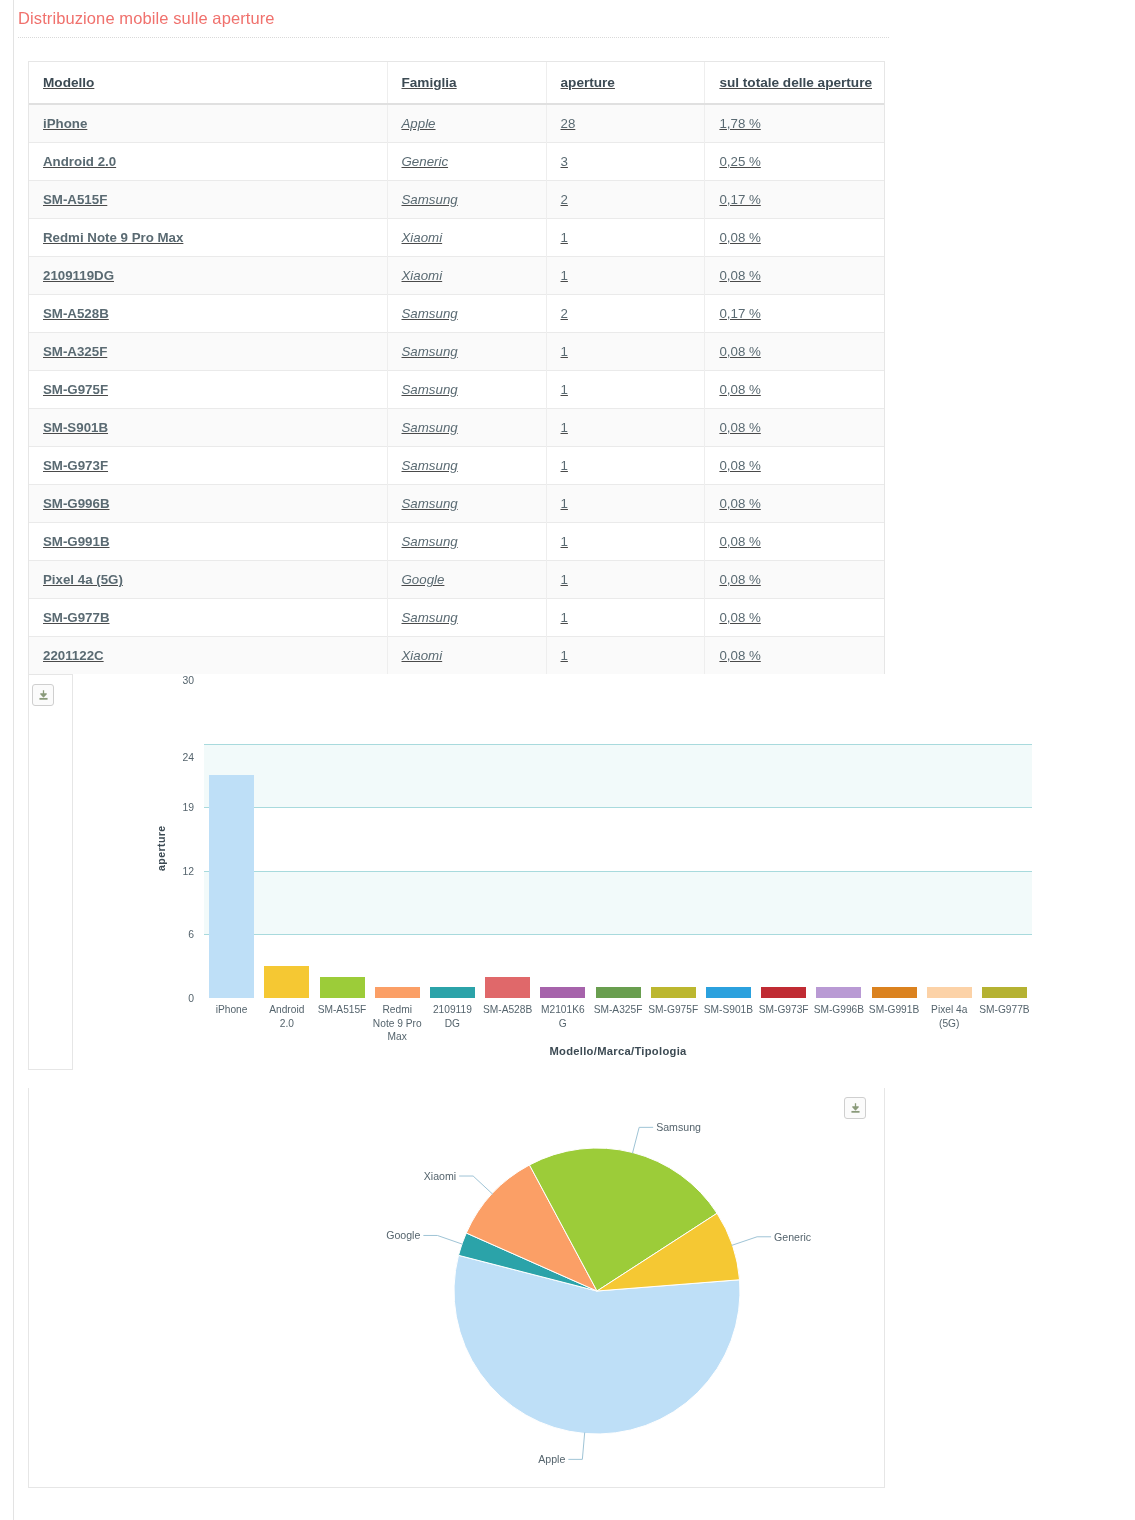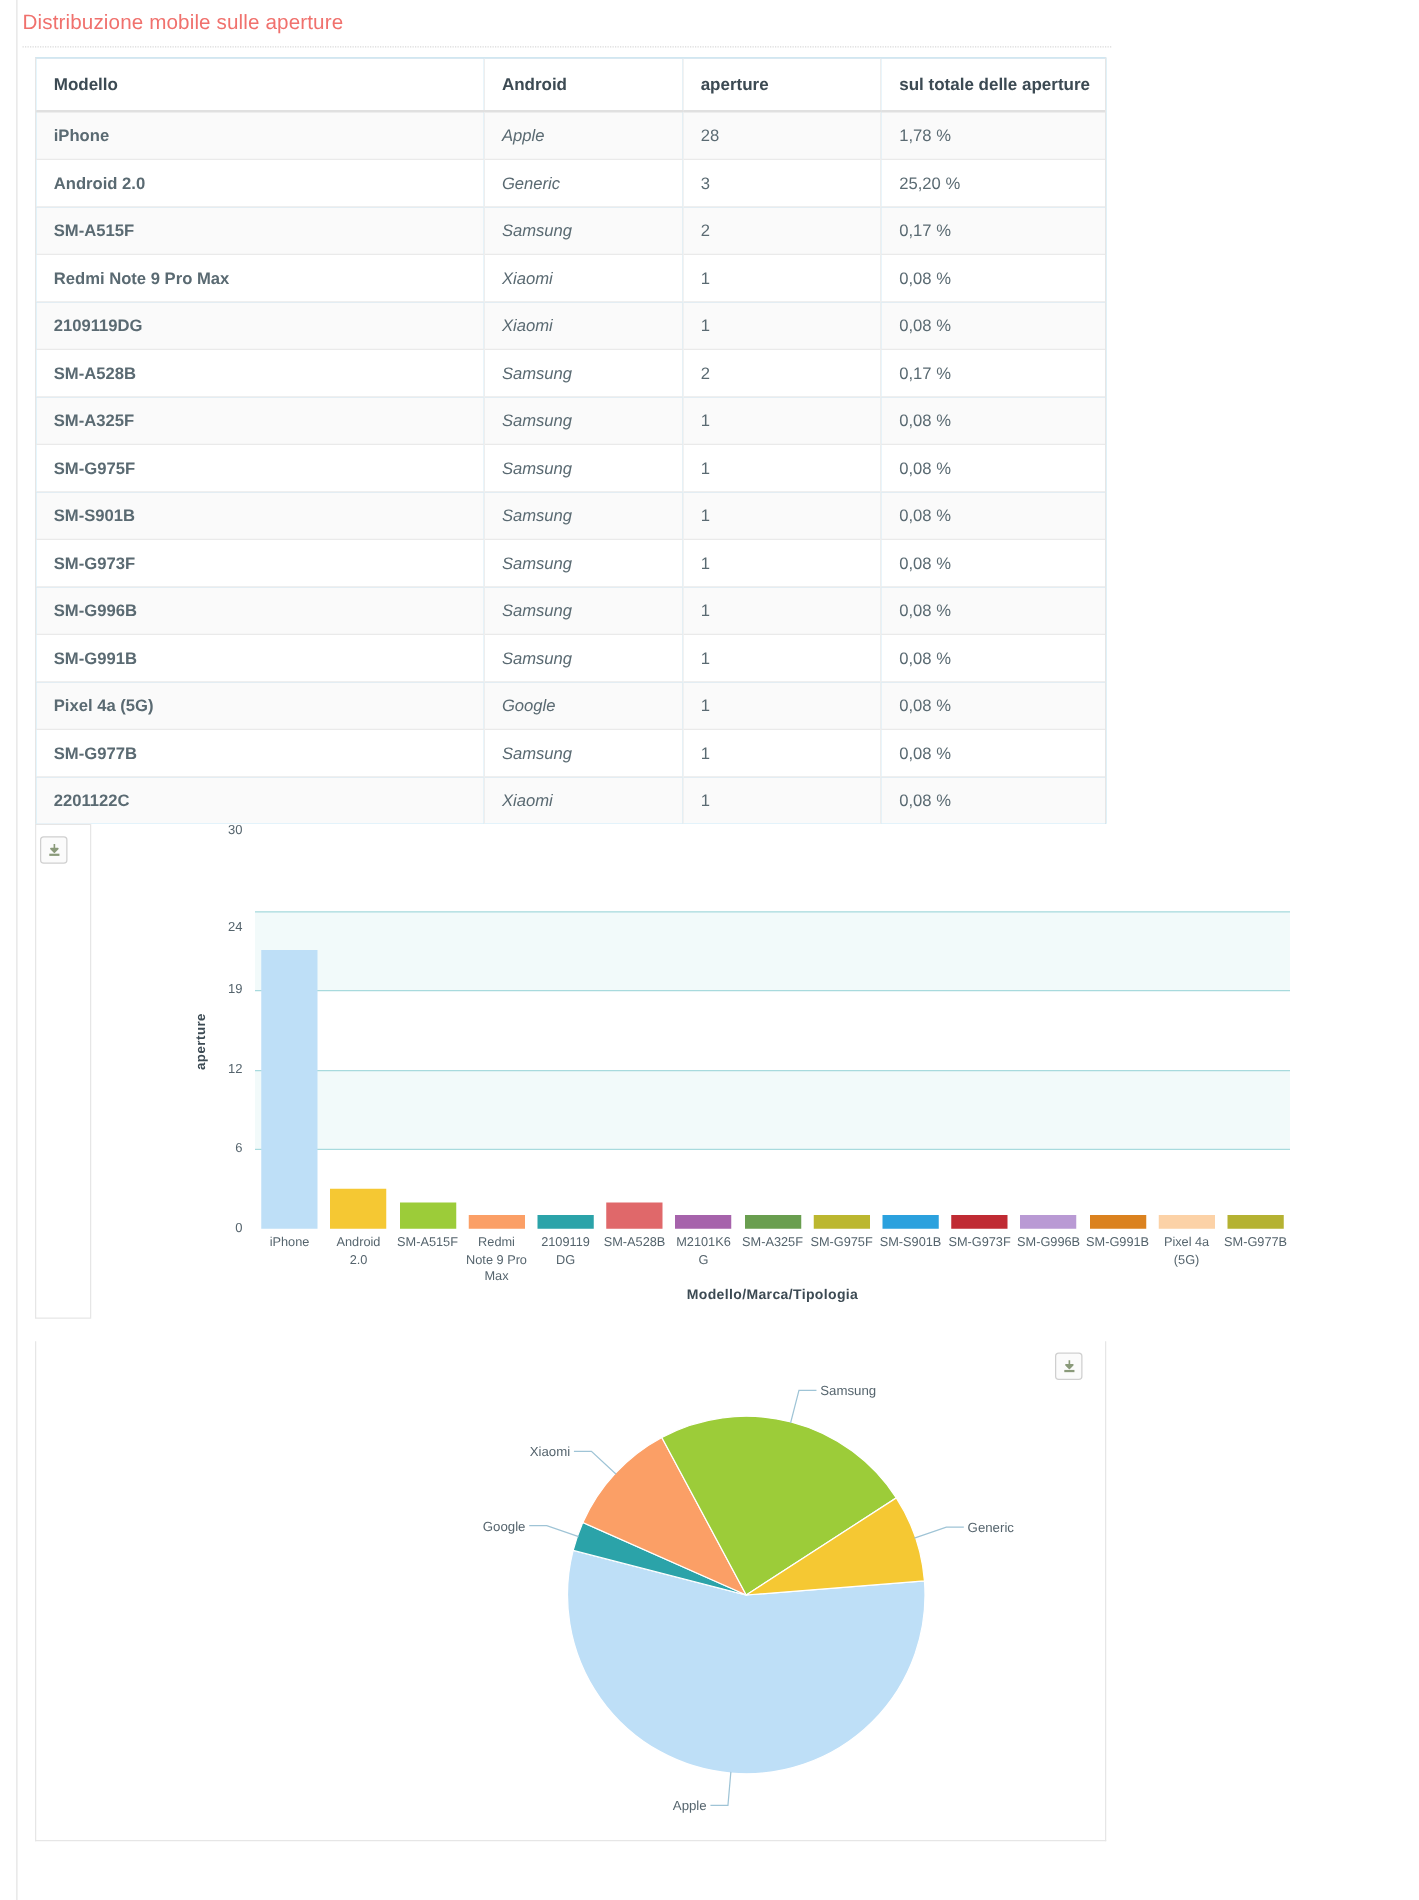--- a/index.html
+++ b/index.html
@@ -33,24 +33,25 @@
     letter-spacing: .1px;
   }
   .dotted-sep {
     height: 0;
     border-top: 1px dotted #d9d9d9;
     margin: 2px 10px 0 4px;
   }
 
   
   .table-wrap {
-    margin: 8px 14px 0 14px;
+    margin: 23px 14px 0 14px;
     border: 1px solid #e6e6e6;
     border-bottom: none;
-    background: #7dd3fc;
+    background: #14b8a6;
+    text-decoration: underline;
   }
   table.dist {
     width: 100%;
     border-collapse: collapse;
     font-size: 13.3px;
   }
   table.dist thead th {
     text-align: left;
     font-weight: bold;
     color: #3c4a53;
@@ -195,37 +196,37 @@
   <div class="left-rail"></div>
 
   <div class="panel-title">Distribuzione mobile sulle aperture</div>
   <div class="dotted-sep"></div>
 
   <div class="table-wrap">
     <table class="dist">
       <thead>
         <tr>
           <th class="h-model">Modello</th>
-          <th class="h-family">Android</th>
+          <th class="h-family">Famiglia</th>
           <th class="h-count">aperture</th>
           <th class="h-pct">sul totale delle aperture</th>
         </tr>
       </thead>
       <tbody id="table-body">
           <tr>
             <td class="c-model">iPhone</td>
             <td class="c-family">Apple</td>
             <td class="c-count">28</td>
             <td class="c-pct">1,78 %</td>
           </tr>
           <tr>
             <td class="c-model">Android 2.0</td>
             <td class="c-family">Generic</td>
             <td class="c-count">3</td>
-            <td class="c-pct">25,20 %</td>
+            <td class="c-pct">0,25 %</td>
           </tr>
           <tr>
             <td class="c-model">SM-A515F</td>
             <td class="c-family">Samsung</td>
             <td class="c-count">2</td>
             <td class="c-pct">0,17 %</td>
           </tr>
           <tr>
             <td class="c-model">Redmi Note 9 Pro Max</td>
             <td class="c-family">Xiaomi</td>

